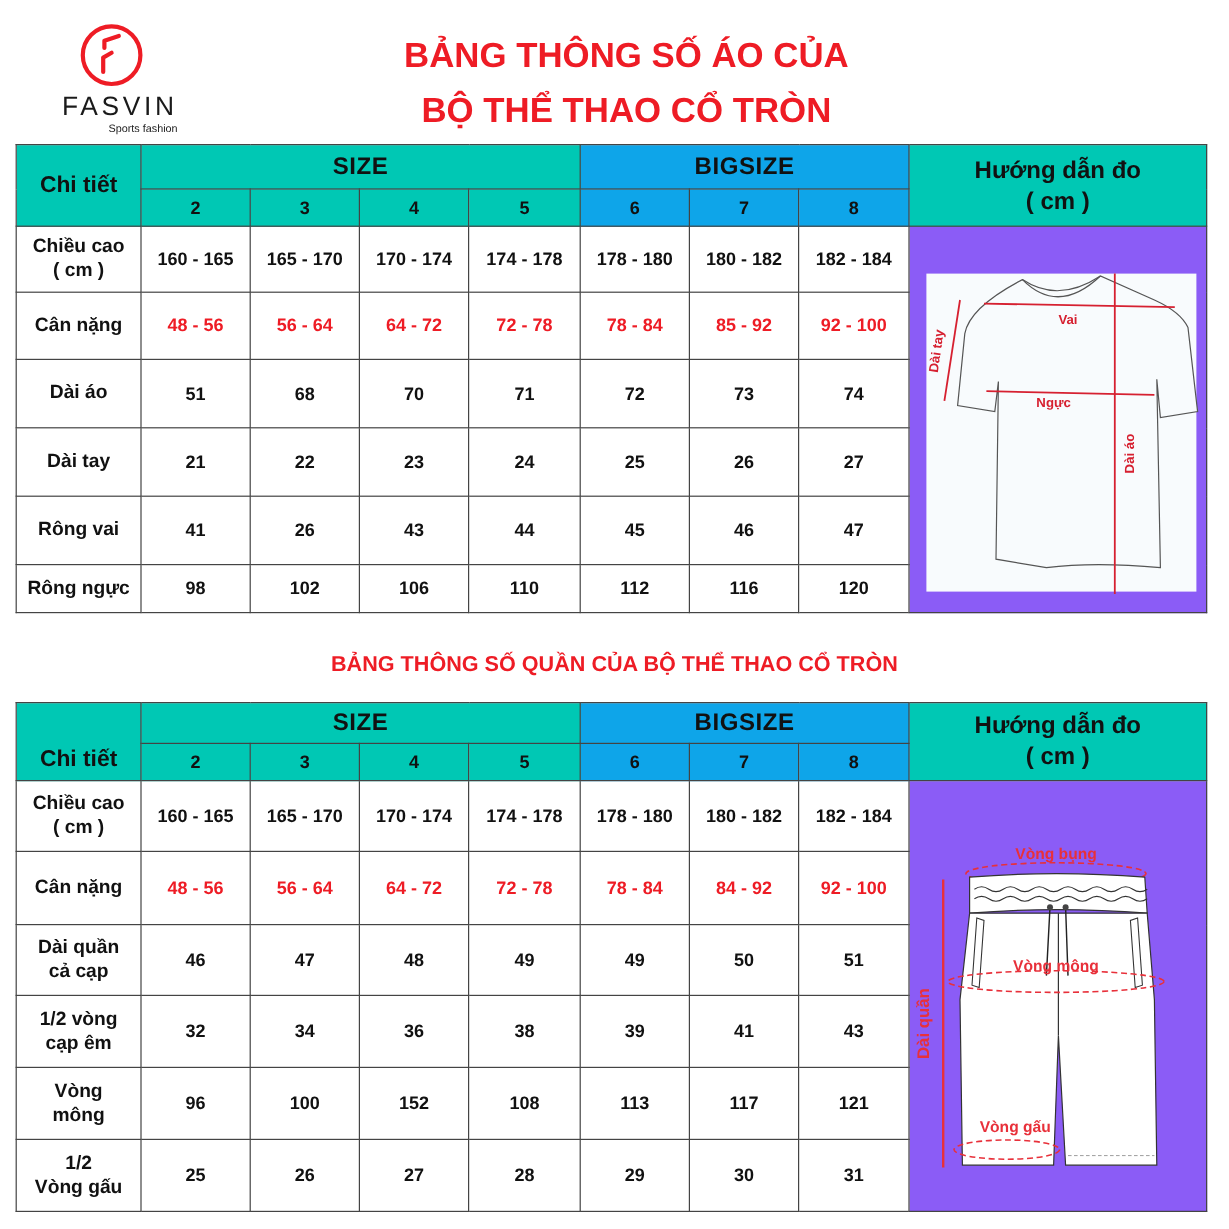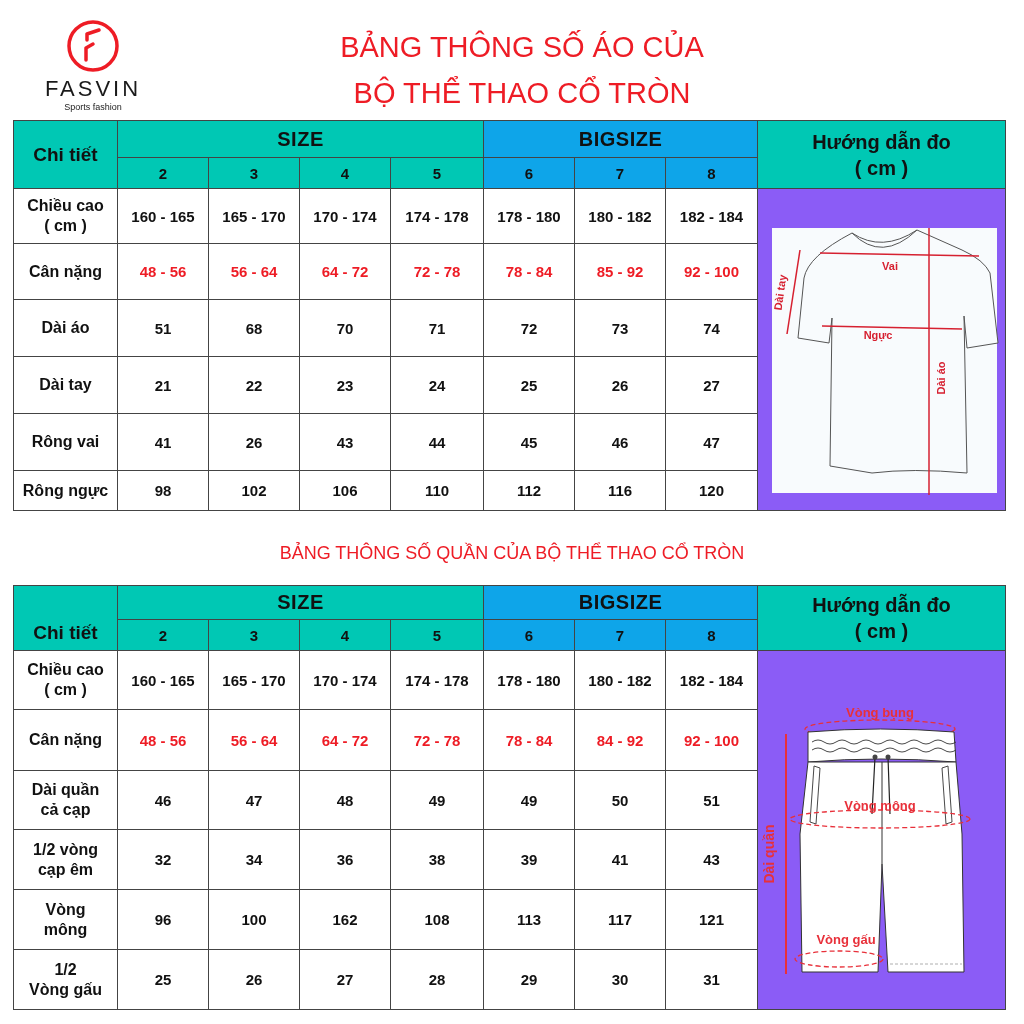--- a/index.html
+++ b/index.html
@@ -1,24 +1,24 @@
 <!DOCTYPE html>
 <html><head>
 <meta charset="utf-8">
 <style>
   * { box-sizing: border-box; margin: 0; padding: 0; }
   html, body { width: 1024px; height: 1024px; background: #ffffff; overflow: hidden; }
   body { position: relative; font-family: "DejaVu Sans", "Liberation Sans", sans-serif; color: #111; }
 
-  .logo { position: absolute; left: 38px; top: 18px; width: 110px; height: 100px; text-align: center; }
+  .logo { position: absolute; left: 38px; top: 18px; width: 110px; height: 100px; text-align: right; }
   .logo svg { display: block; margin: 0 auto; }
   .logo .brand { font-family: "Liberation Sans", sans-serif; font-size: 22px; letter-spacing: 3px; color: #1a1a1a; margin-top: 4px; line-height: 22px; }
   .logo .tag { font-family: "Liberation Sans", sans-serif; font-weight: normal; font-size: 9px; color: #222; margin-top: 2px; }
 
-  .title { position: absolute; left: 0; width: 1024px; text-align: center; color: #ee1c25; font-family: "Liberation Sans", sans-serif; font-weight: normal; }
+  .title { position: absolute; left: 0; width: 1024px; text-align: center; color: #ee1c25; font-family: "Liberation Sans", sans-serif; font-weight: bold; }
   .title1 { top: 30px; font-size: 29px; line-height: 34px; padding-left: 20px; }
   .title2 { top: 76px; font-size: 29px; line-height: 34px; padding-left: 20px; }
   .title3 { top: 536px; font-size: 18px; line-height: 34px; }
 
   table.spec { position: absolute; left: 13px; border-collapse: collapse; table-layout: fixed; }
   table.spec td { border: 1.5px solid #444; text-align: center; vertical-align: middle; font-family: "Liberation Sans", sans-serif; font-weight: bold; font-size: 15px; color: #111; padding: 0; }
   .teal { background: #00c8b4; }
   .yellow { background: #0ea5e9; }
   .hdr-big { font-size: 20px !important; letter-spacing: 0.5px; }
   .hdr-num { font-size: 15px !important; }
@@ -269,21 +269,21 @@
     <td>41</td>
     <td>43</td>
   </tr>
   <tr style="height:60px">
     <td class="row-label">
           <div>Vòng</div>
           <div>mông</div>
         </td>
     <td>96</td>
     <td>100</td>
-    <td>162</td>
+    <td>152</td>
     <td>108</td>
     <td>113</td>
     <td>117</td>
     <td>121</td>
   </tr>
   <tr style="height:60px">
     <td class="row-label">
           <div>1/2</div>
           <div>Vòng gấu</div>
         </td>

